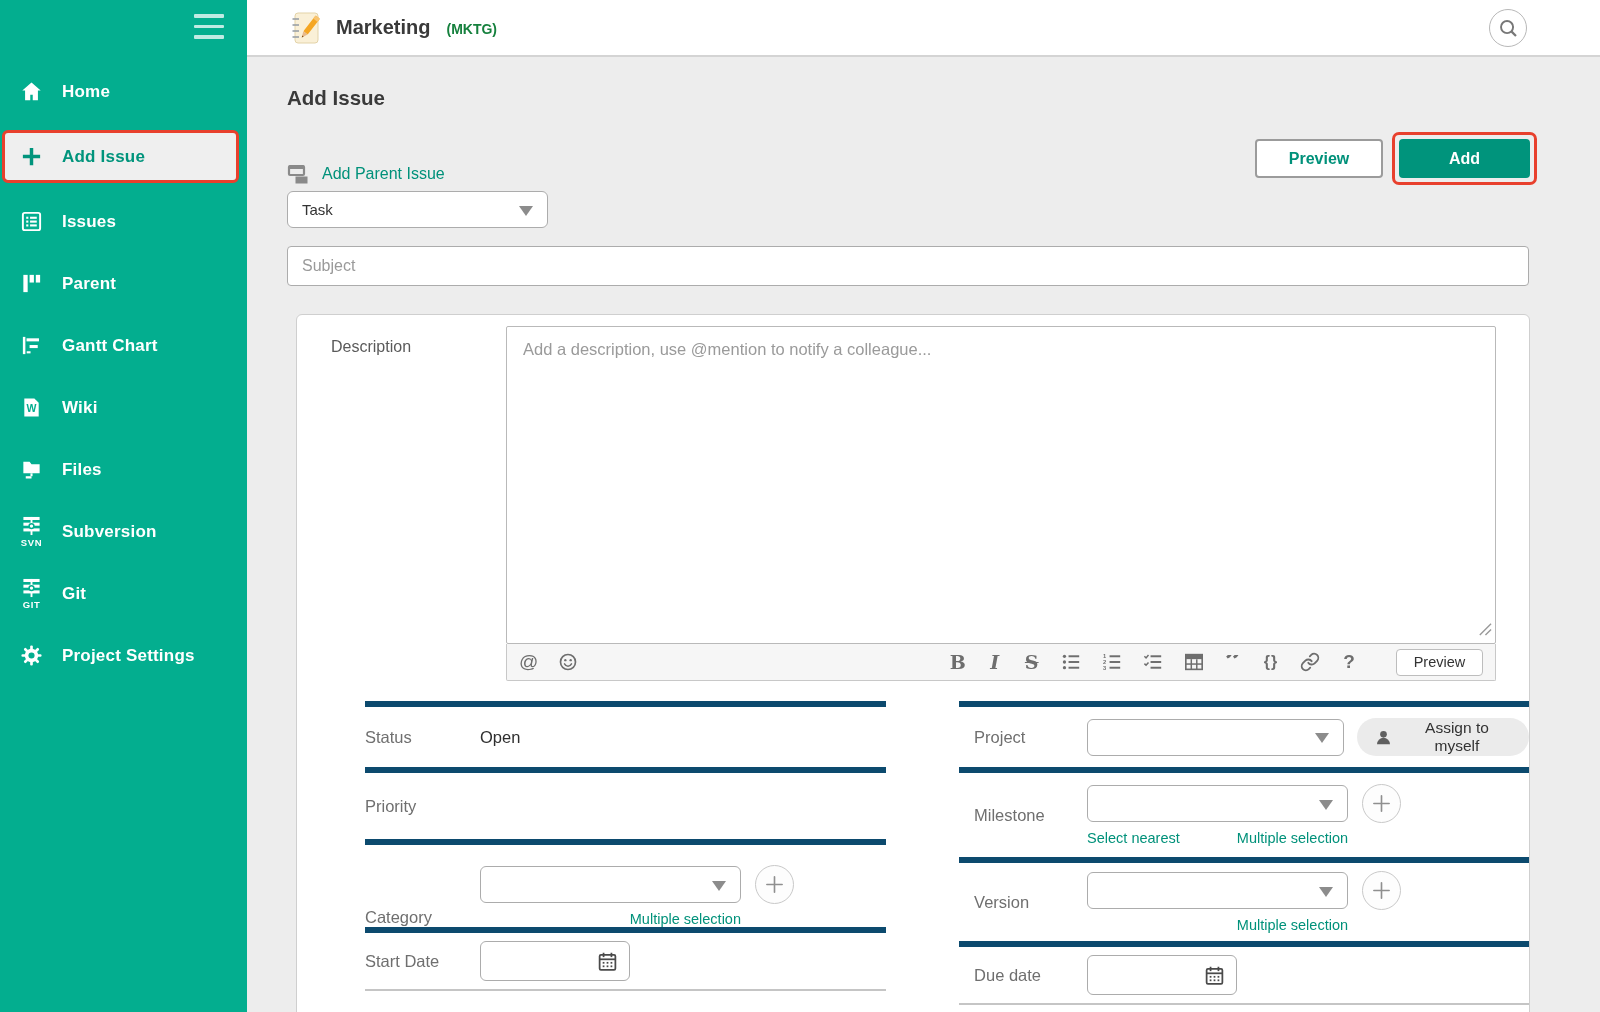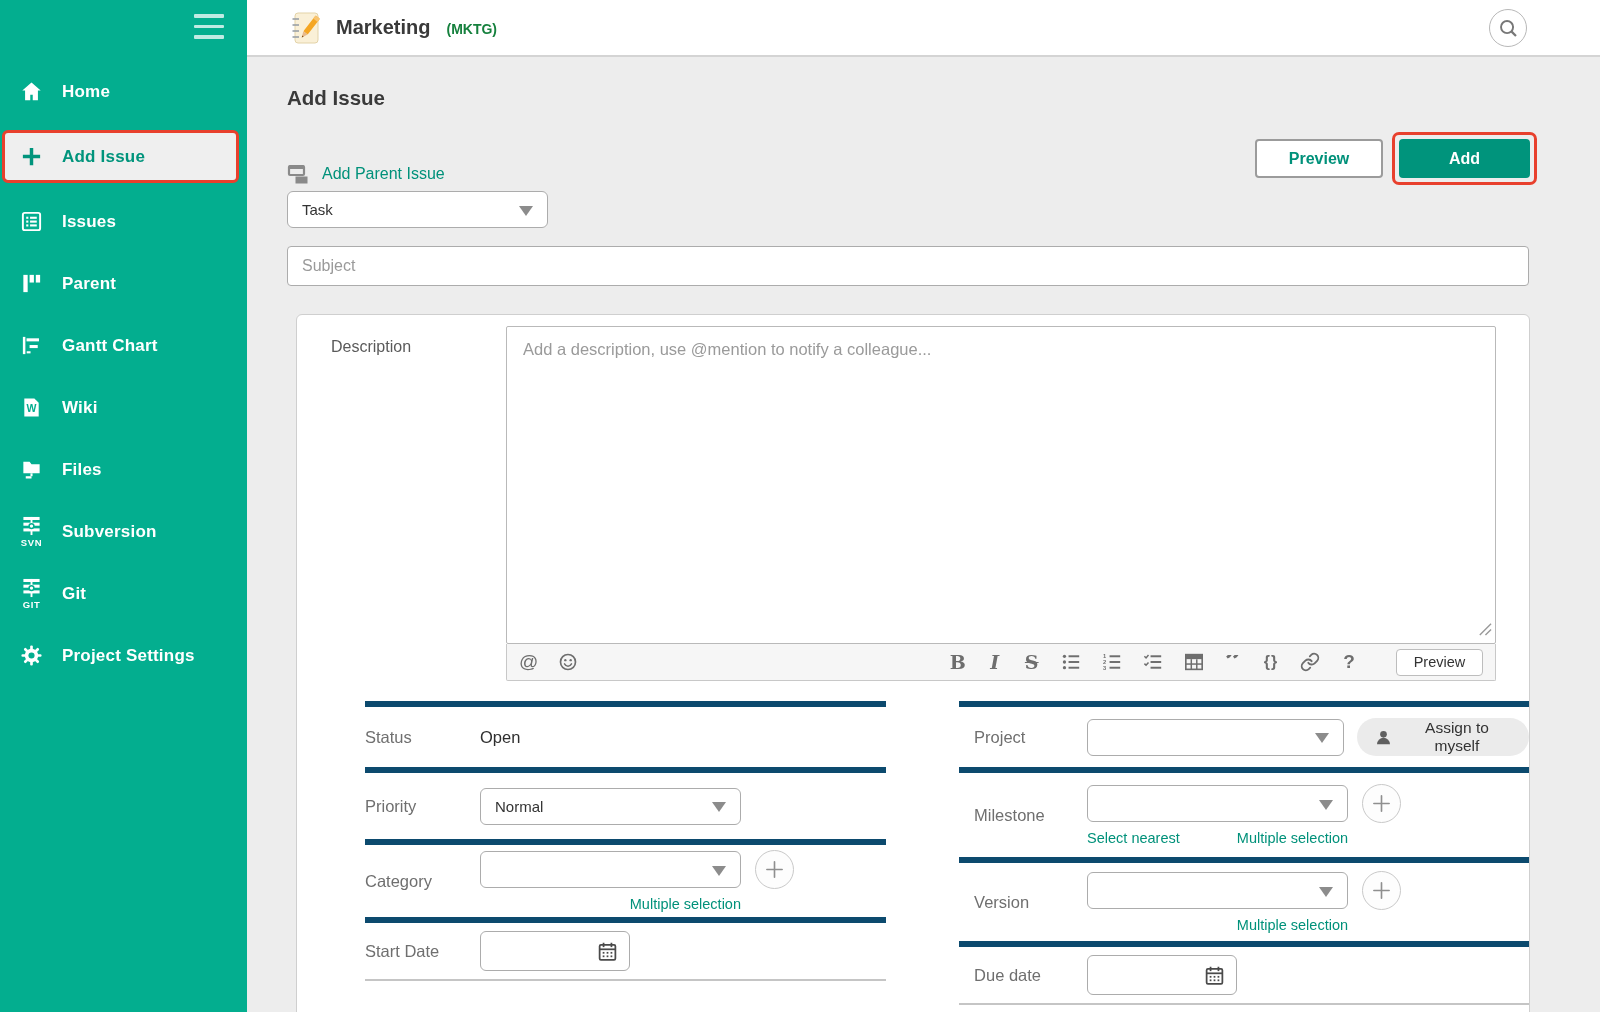--- a/index.html
+++ b/index.html
@@ -78,21 +78,21 @@
   
   .form-grid { display:flex; padding-left:34px; }
   .col-left  { width:556px; margin-right:39px; }
   .col-right { width:605px; }
   .frow { display:flex; align-items:center; border-top:6px solid #0c4a6e;margin-left:34px; }
   .frow.last { border-bottom:2px solid #C5C5C5; }
   .col-right .frow { padding-left:15px; }
   .flabel { width:115px; font-size:16.5px; color:#6F6F6F; flex-shrink:0; }
   .col-right .flabel { width:113px; }
   .fvalue { font-size:16.5px; color:#2F2F2F; }
-  .h66 { height:66px; } .h72 { height:72px; } .h102 { height:78px; } .h64 { height:64px; }
+  .h66 { height:66px; } .h72 { height:72px; } .h102 { height:88px;align-items:flex-end; } .h64 { height:64px; }
   .h90 { height:90px; } .h84 { height:84px; }
   .sel { width:261px; }
   .ctrl-stack { display:flex; flex-direction:column; }
   .ctrl-row { display:flex; align-items:center; }
   .plus-btn { width:39px; height:39px; border-radius:50%; border:1px solid #C9C9C9; background:#FDFDFD;
               margin-left:14px; display:flex; align-items:center; justify-content:center; cursor:pointer; }
   .links-row { width:261px; display:flex; margin-top:7px; }
   .links-row.single { justify-content:flex-end; }
   .links-row.double { justify-content:space-between; }
   .tlink { font-size:14.5px; font-weight:500; color:#00917A; cursor:pointer; }
@@ -386,24 +386,20 @@
 
     <div class="form-grid">
 
       <div class="col-left">
         <div class="frow h66">
           <span class="flabel">Status</span>
           <span class="fvalue">Open</span>
         </div>
         <div class="frow h72">
           <span class="flabel">Priority</span>
-          <div class="select sel">
-            <span>Normal</span>
-            <i class="caret"></i>
-          </div>
         </div>
         <div class="frow h102">
           <span class="flabel">Category</span>
           <div class="ctrl-stack">
             <div class="ctrl-row">
               <div class="select sel">
                 <i class="caret"></i>
               </div>
               <div class="plus-btn">
                 <span style="display:flex">

